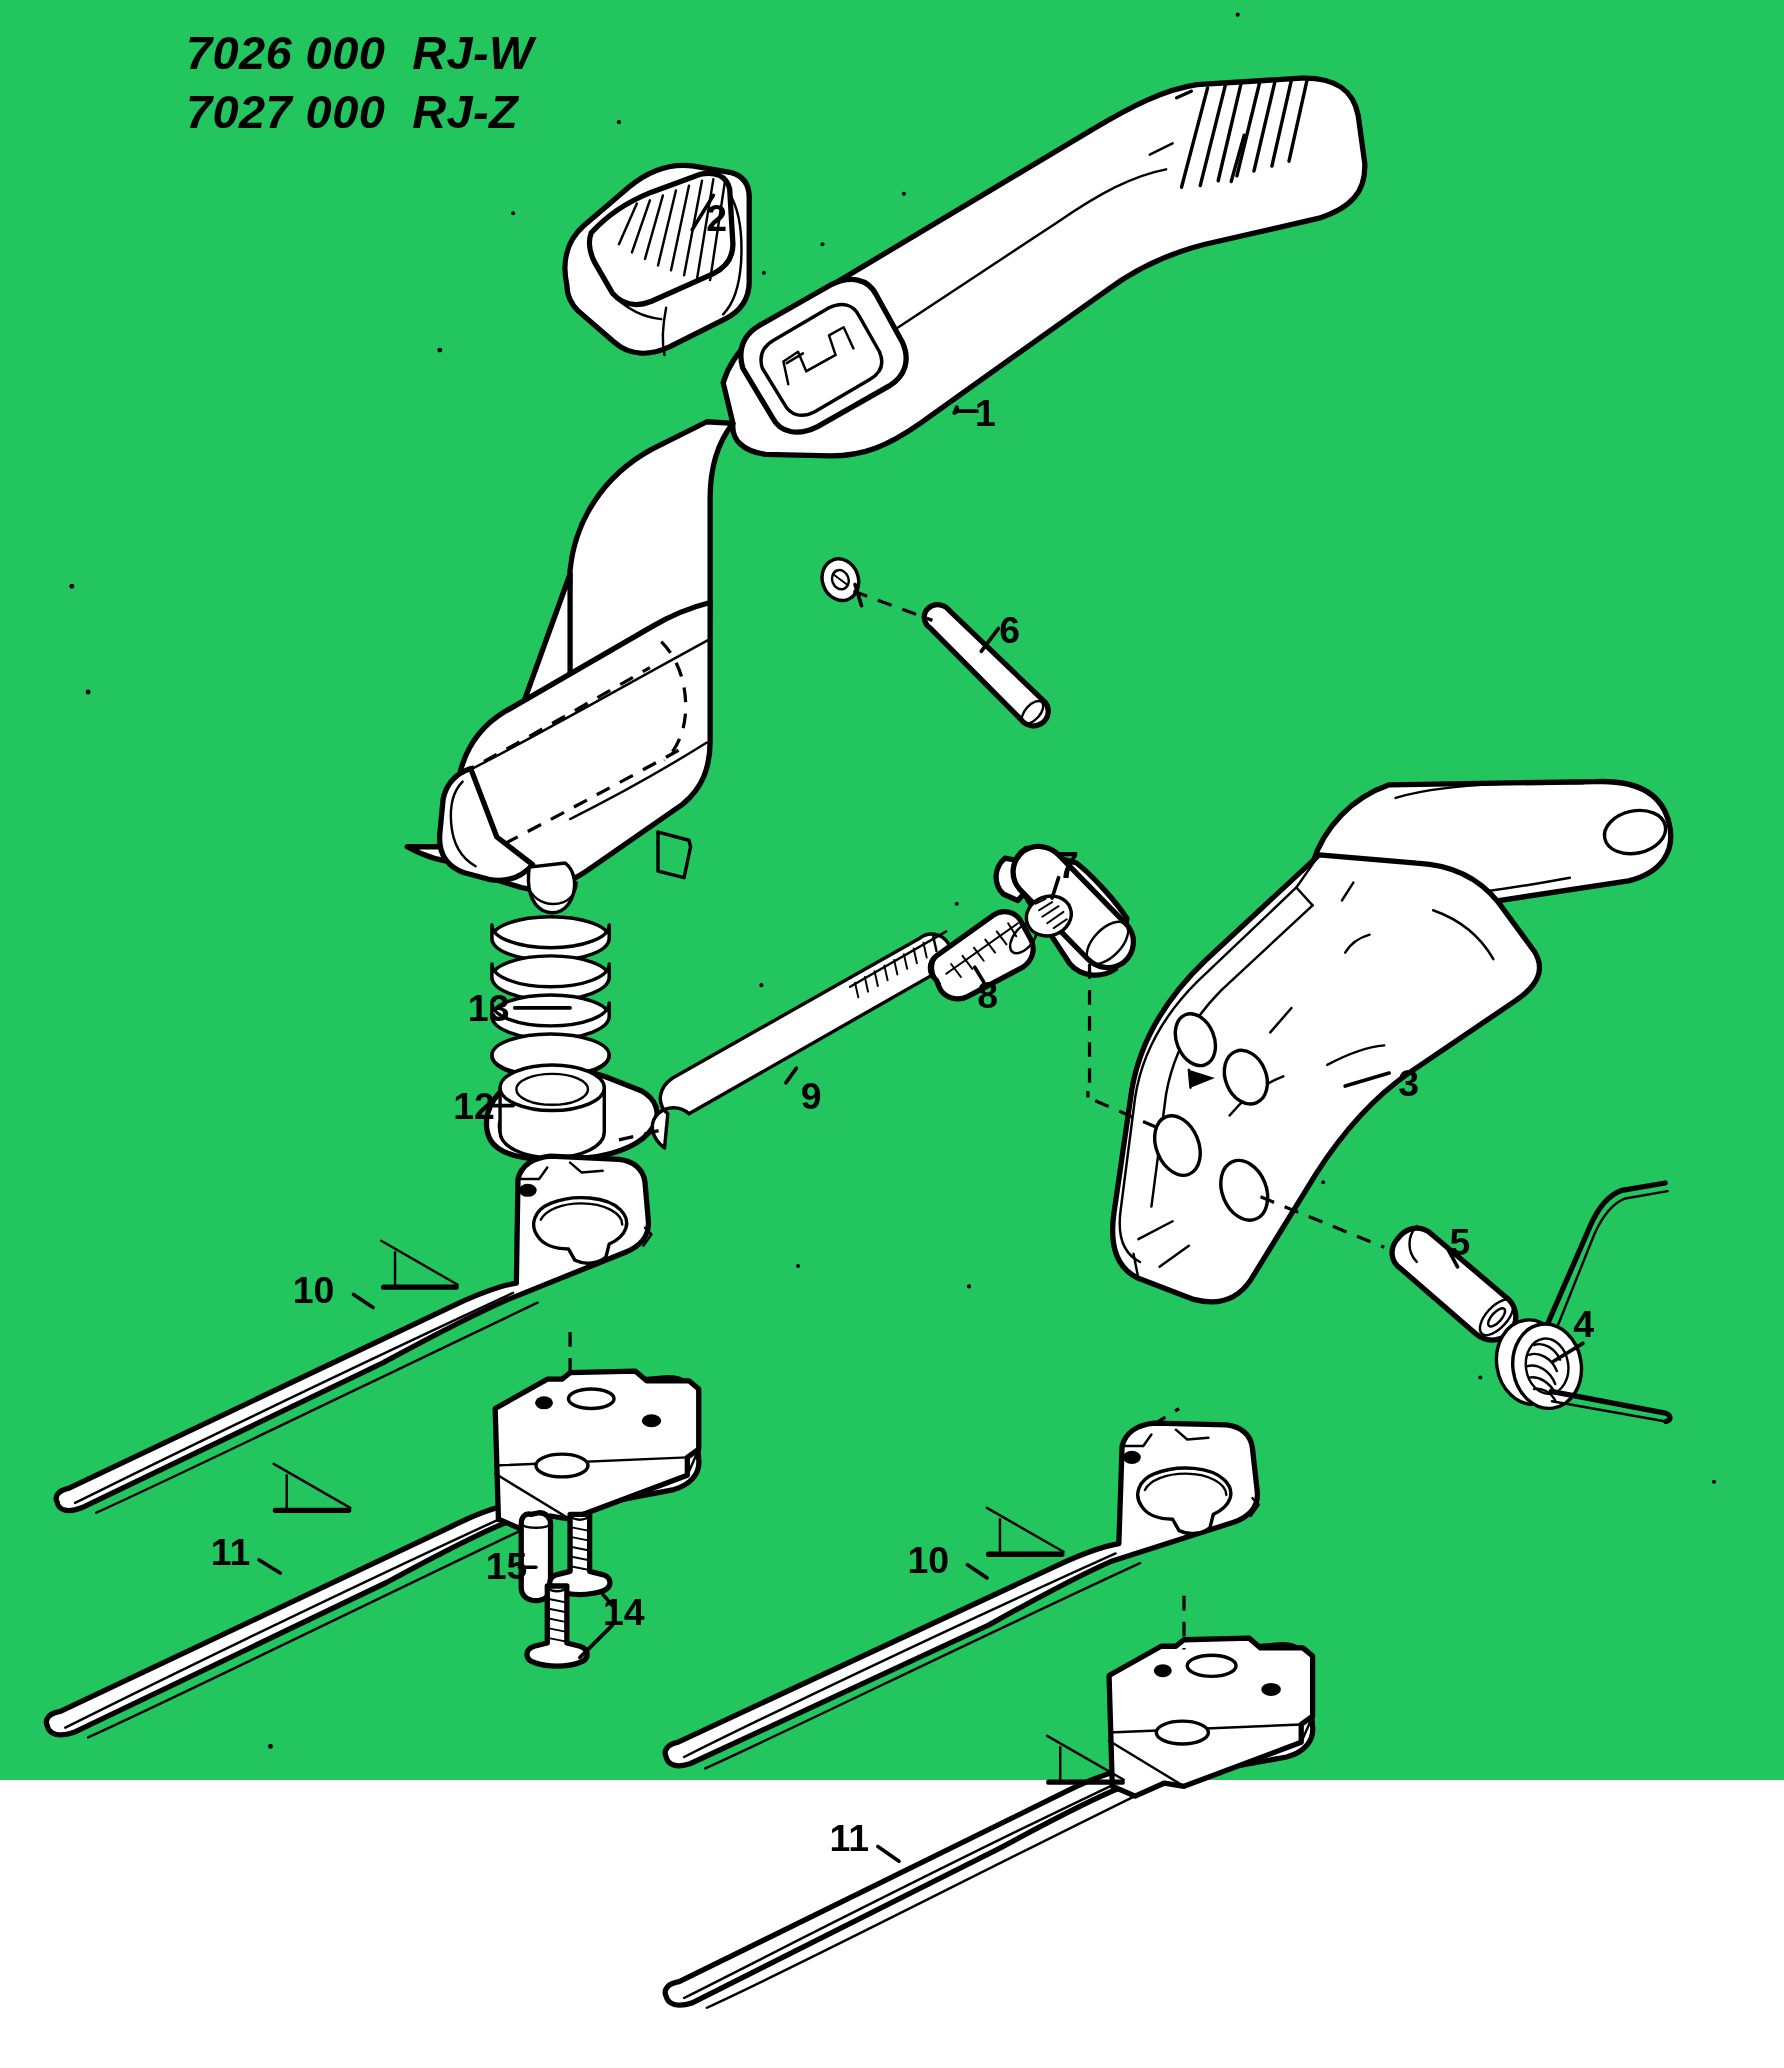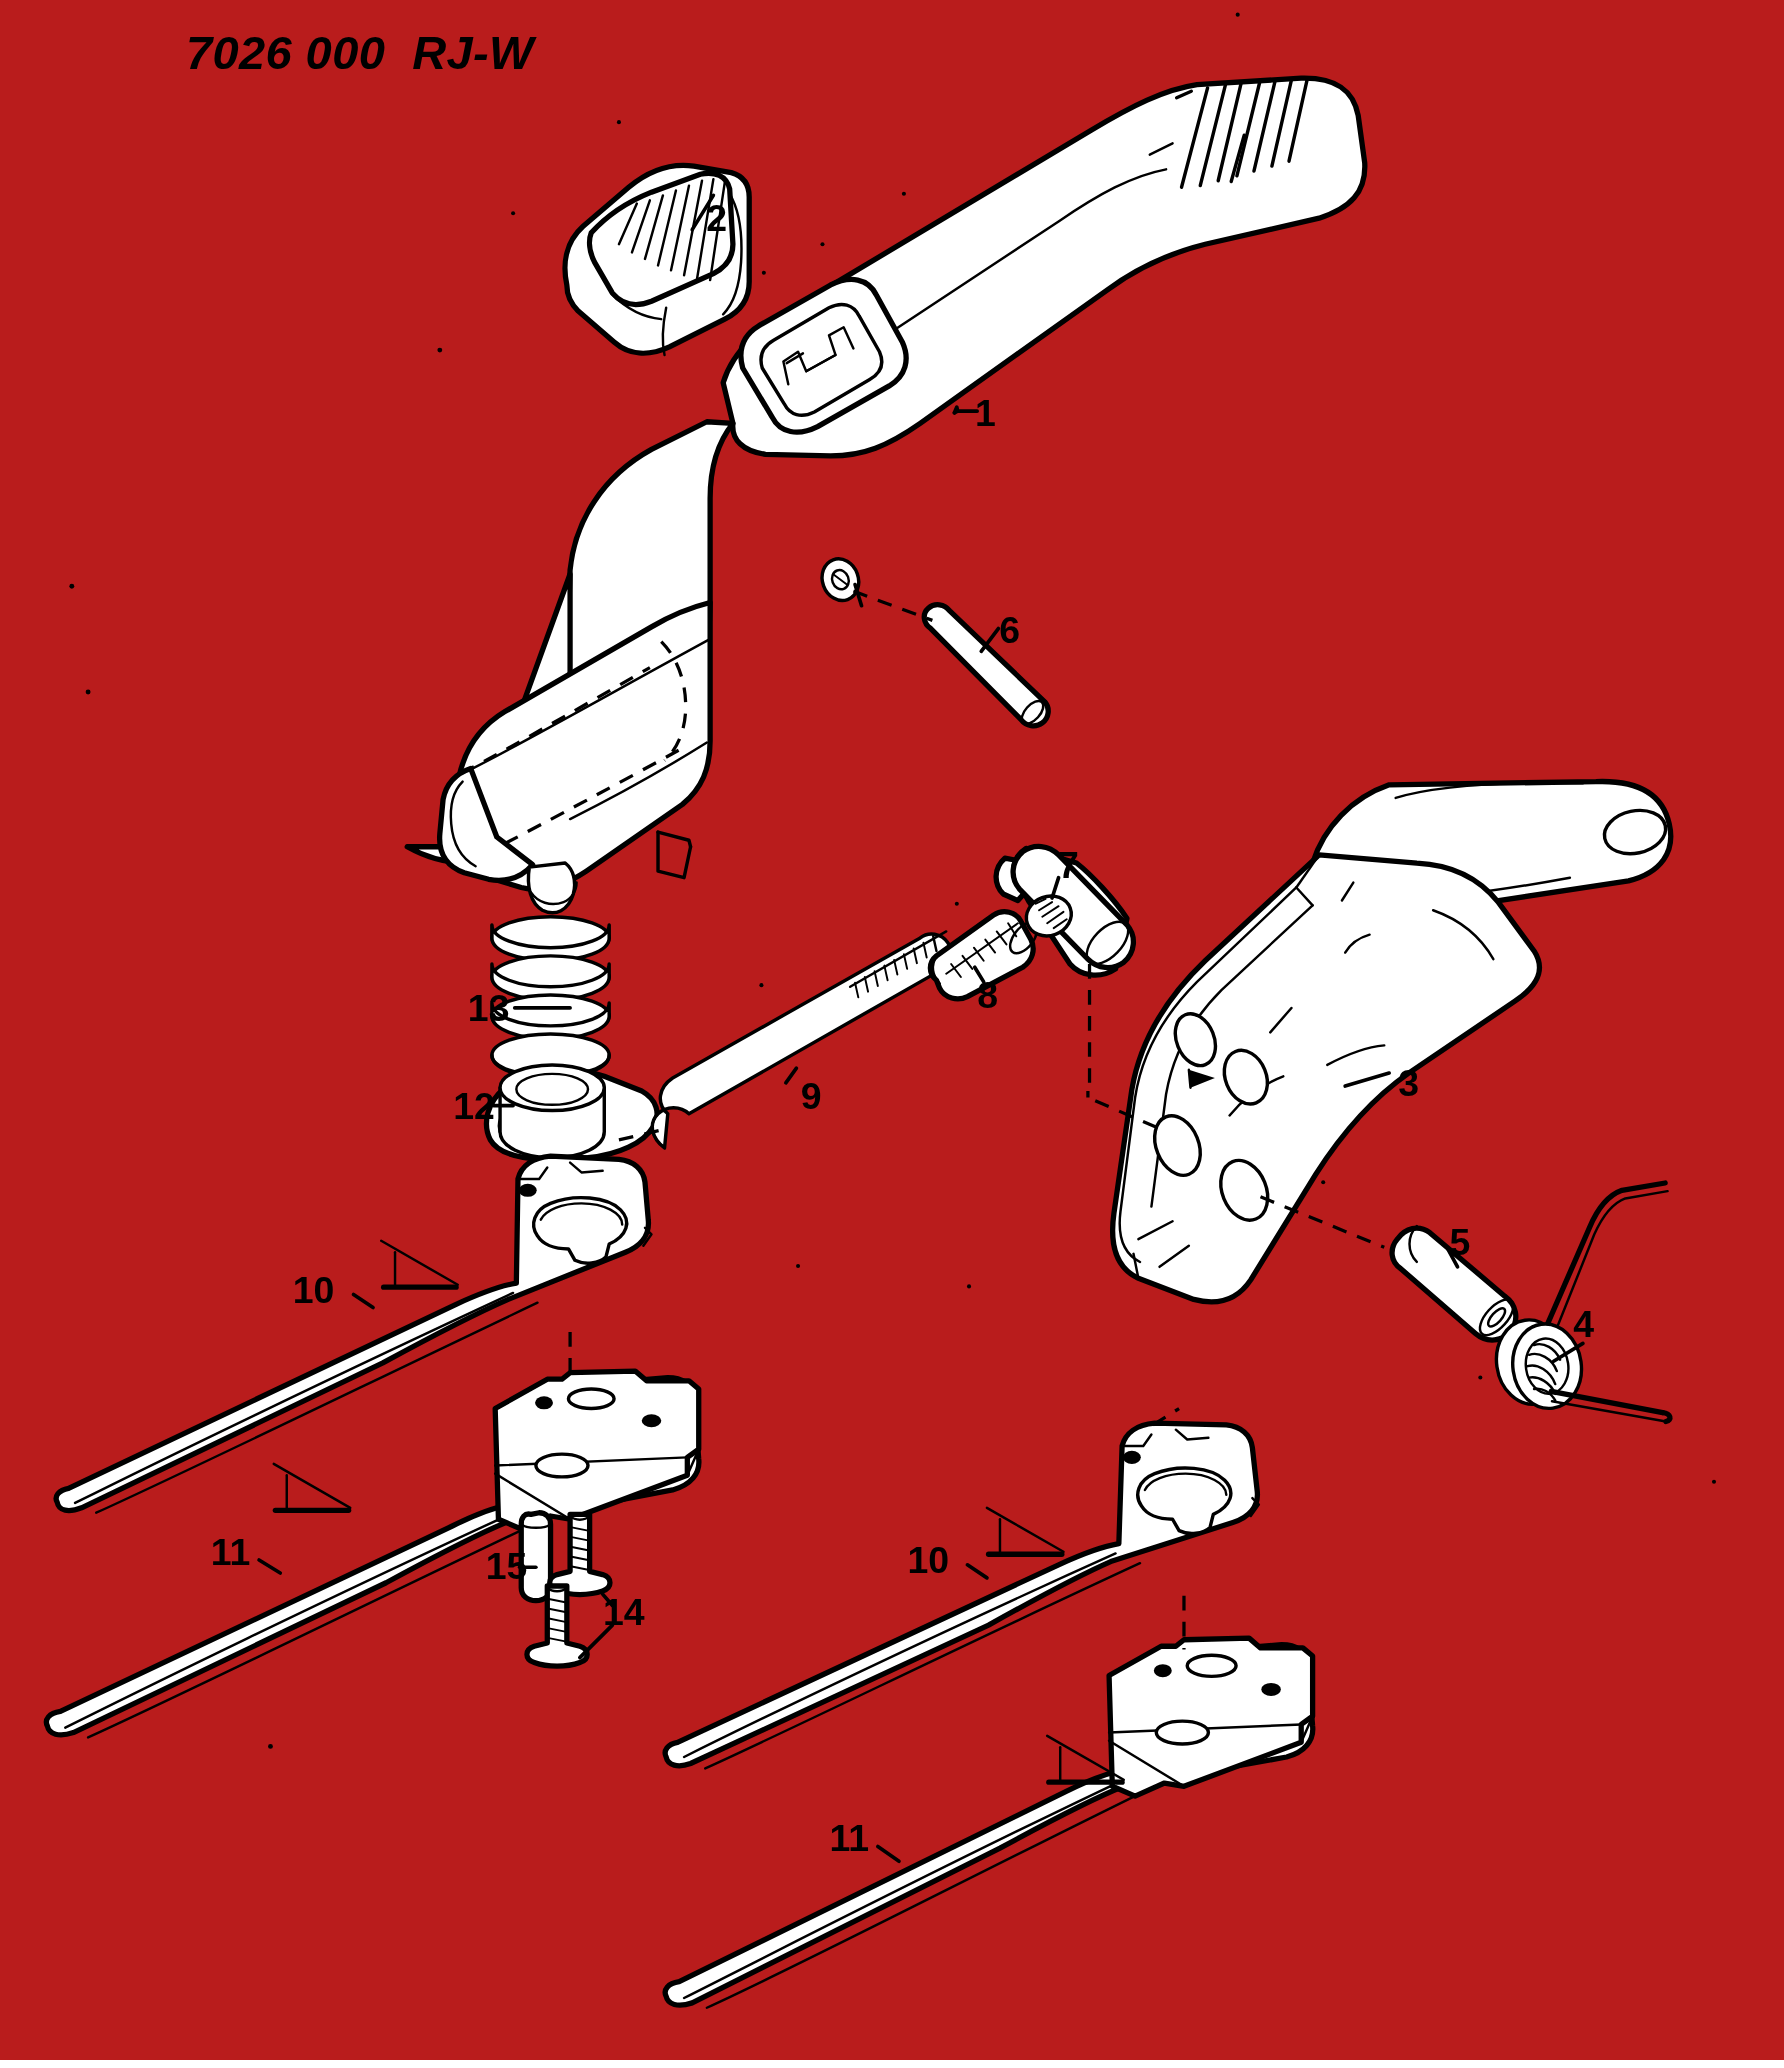--- a/index.html
+++ b/index.html
@@ -11,22 +11,22 @@
   body {
     font-family: "Liberation Sans", sans-serif;
     width: 1785px;
     height: 2068px;
     overflow: hidden;
     position: relative;
   }
   #sheet {
     position: relative;
     width: 1785px;
-    height: 2060px;
-    background: #b91c1c;
+    height: 1780px;
+    background: #22c55e;
   }
   #diagram {
     position: absolute;
     left: 0;
     top: 0;
     width: 1785px;
     height: 2068px;
     display: block;
   }
   .title-block {
@@ -114,20 +114,21 @@
   }
   .speck { fill: #000000; }
 </style>
 </head>
 <body>
 
 <div id="sheet">
 
   <div class="title-block">
     <div class="title-line">7026 000  RJ-W</div>
+    <div class="title-line">7027 000  RJ-Z</div>
   </div>
 
   <svg id="diagram" viewBox="0 0 2192 2540">
 
     <g>
       <circle class="speck" cx="1520" cy="18" r="2.5"></circle>
       <circle class="speck" cx="1640" cy="200" r="2.5"></circle>
       <circle class="speck" cx="1110" cy="238" r="2.5"></circle>
       <circle class="speck" cx="1010" cy="300" r="2.5"></circle>
       <circle class="speck" cx="938" cy="335" r="2.5"></circle>

